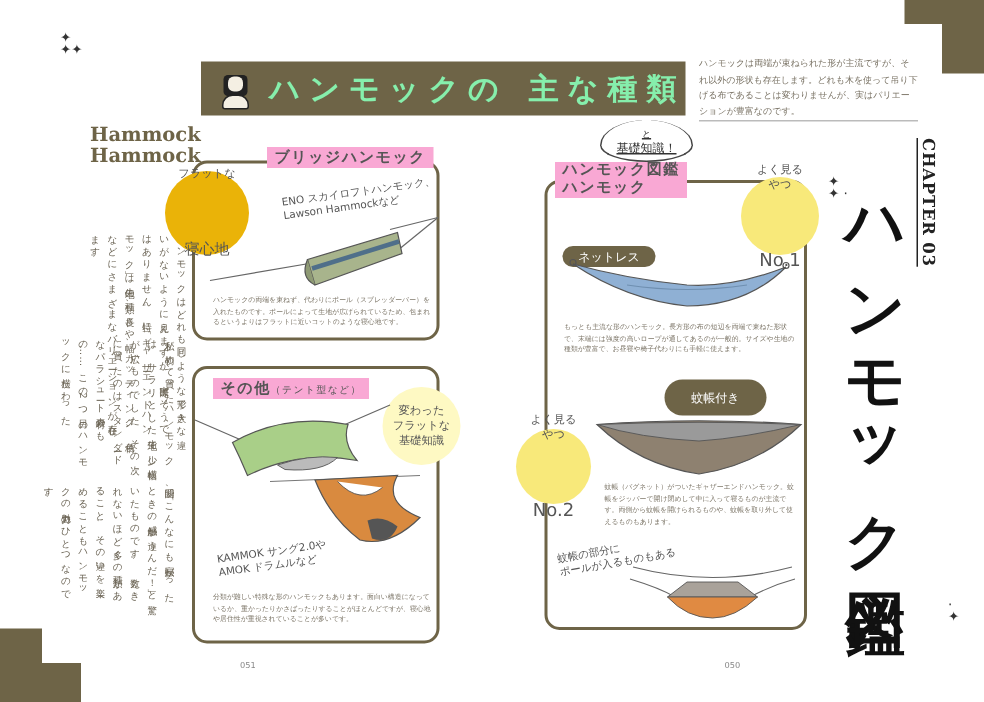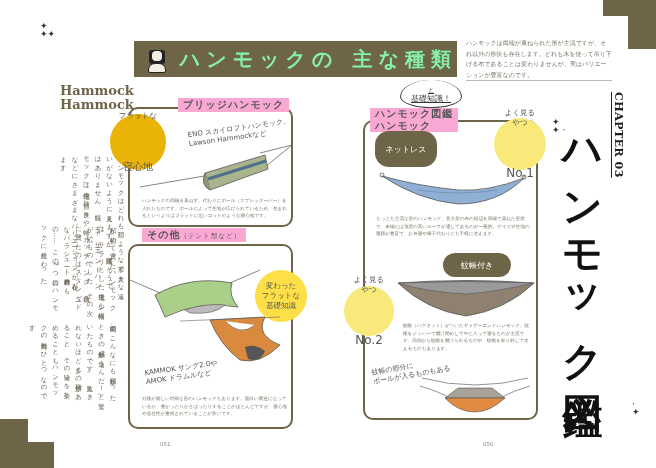--- a/index.html
+++ b/index.html
@@ -37,44 +37,44 @@
   .vtext { writing-mode: vertical-rl; font-size: 6.4px; line-height: 11.5px; color: #6b6455; letter-spacing: 1px; }
 
   
   .box { border: 2px solid #6e6447; border-radius: 10px; background: #fff; }
   .box-bridge { left: 128px; top: 107px; width: 165px; height: 120px; }
   .box-other  { left: 128px; top: 244px; width: 165px; height: 185px; }
   .box-gather { left: 363px; top: 120px; width: 175px; height: 300px; }
 
   .box-title { background: #f9a8d4; color: #555; font-weight: bold; font-size: 10px; padding: 0 5px; position: absolute; white-space: nowrap; letter-spacing: 1px; }
   .bt-bridge { left: 178px; top: 98px; }
-  .bt-other  { left: 142px; top: 228px; }
+  .bt-other  { left: 142px; top: 252px; }
   .bt-other .paren { font-size: 6.5px; font-weight: normal; }
   .bt-gather { left: 370px; top: 108px; line-height: 12px; }
 
   .badge { border-radius: 50%; display: flex; flex-direction: column; align-items: center; justify-content: center; text-align: center; color: #555; font-size: 7.5px; line-height: 10px; }
   .badge-flat { left: 110px; top: 114px; width: 56px; height: 56px; background: #eab308; }
-  .badge-odd  { left: 255px; top: 270px; width: 52px; height: 52px; background: #fde047; }
+  .badge-odd  { left: 255px; top: 258px; width: 52px; height: 52px; background: #fef9c3; }
   .badge-no1  { left: 494px; top: 118px; width: 52px; height: 52px; background: #f8e97a; }
   .badge-no2  { left: 344px; top: 286px; width: 50px; height: 50px; background: #f8e97a; }
   .badge .big { font-size: 12px; line-height: 13px; margin-top: 39px; }
 
   .hand { font-size: 7px; color: #555; line-height: 9px; transform: rotate(-8deg); }
   .hand-eno { left: 188px; top: 124px; }
   .hand-kammok { left: 145px; top: 364px; }
   .hand-pole { left: 372px; top: 362px; transform: rotate(-10deg); }
 
   .desc { font-size: 4.6px; line-height: 7.5px; color: #7b7466; }
   .desc-bridge { left: 142px; top: 197px; width: 148px; }
   .desc-other  { left: 142px; top: 395px; width: 148px; }
   .desc-netless { left: 376px; top: 215px; width: 158px; }
   .desc-bugnet { left: 403px; top: 322px; width: 130px; }
 
   .label-pill { background: #6e6447; color: #fff; border-radius: 14px; font-size: 8px; display: flex; align-items: center; justify-content: center; }
-  .pill-netless { left: 375px; top: 131px; width: 62px; height: 36px; }
+  .pill-netless { left: 375px; top: 164px; width: 62px; height: 14px; }
   .pill-bugnet  { left: 443px; top: 253px; width: 68px; height: 24px; }
 
   .page-num { font-size: 5.5px; color: #888; }
   .pn-left  { left: 160px; top: 441px; }
   .pn-right { left: 483px; top: 441px; }
 
   
   .chapter-label { left: 612px; top: 92px; writing-mode: vertical-rl; font-family: "DejaVu Serif", serif; font-weight: bold; font-size: 11px; color: #222; letter-spacing: 0.5px; }
   .chapter-label .under { text-decoration: underline; }
   .chapter-title { left: 560px; top: 115px; width: 46px; writing-mode: vertical-rl; font-size: 40px; font-weight: bold; color: #111; letter-spacing: 4px; line-height: 46px; }

